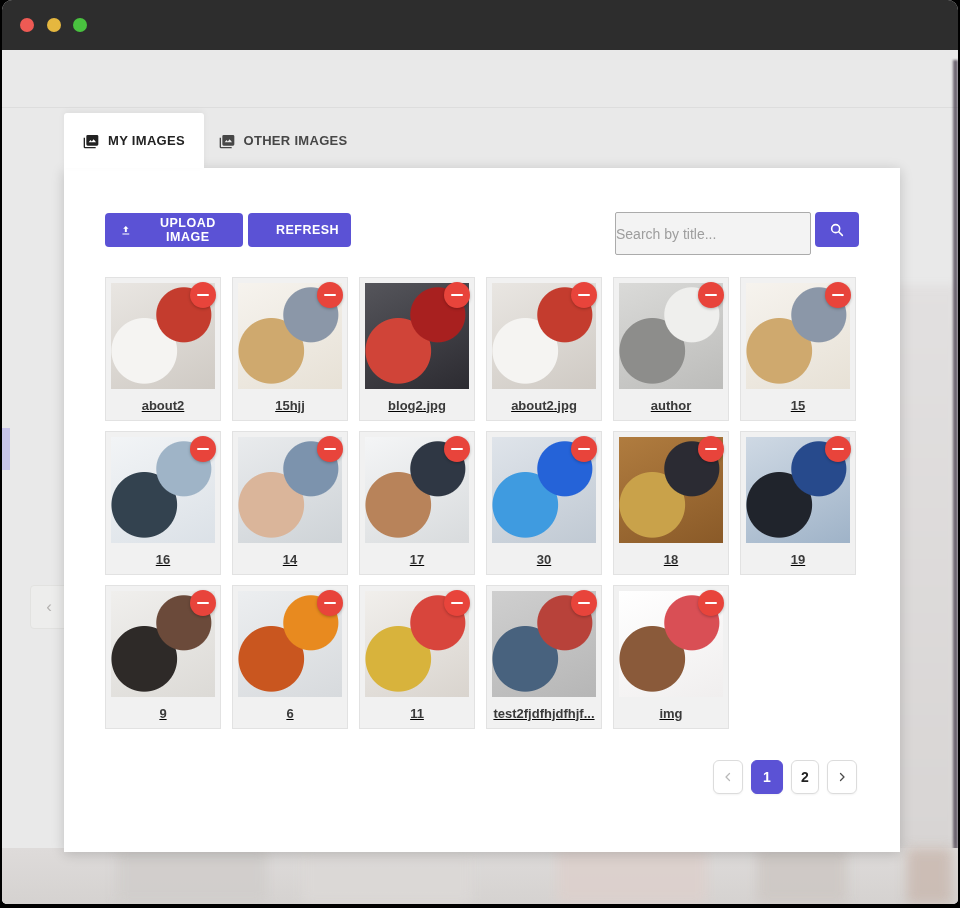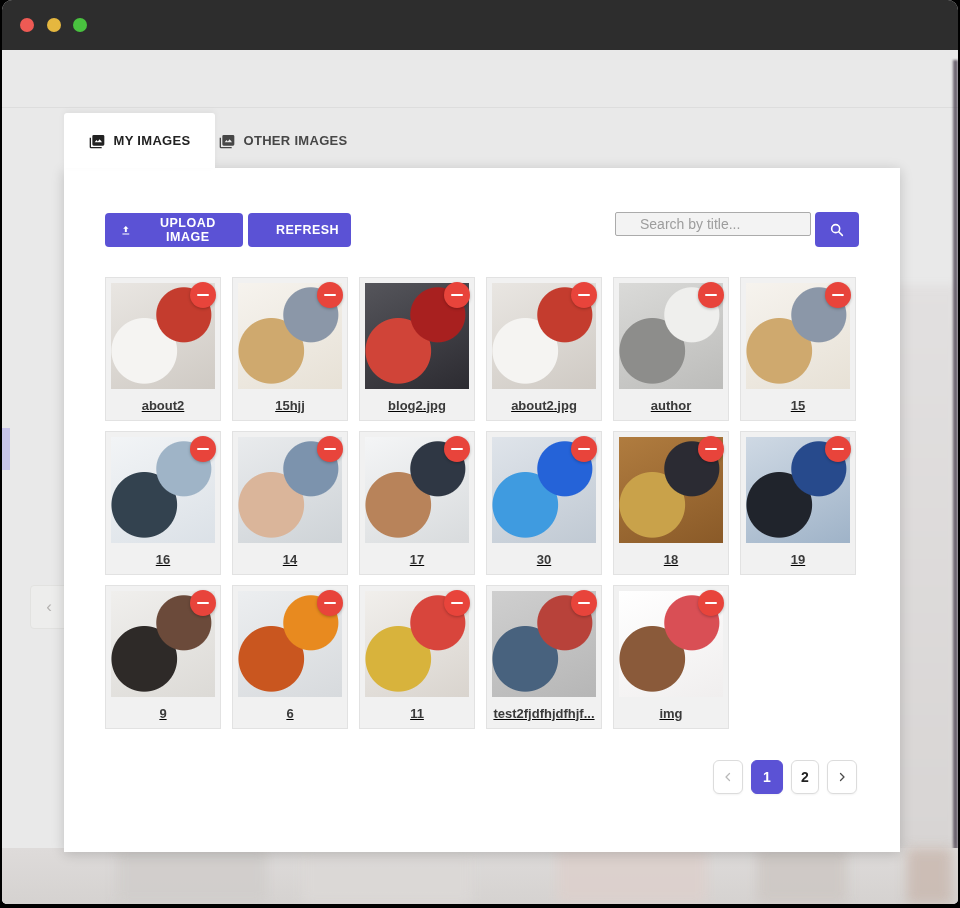--- a/index.html
+++ b/index.html
@@ -35,39 +35,39 @@
   .s3 { left: 555px; width: 150px; background: #ddd0cc; }
   .s4 { left: 755px; width: 90px;  background: #cdc7c3; }
   .s5 { left: 905px; width: 45px;  background: #c9b9b0; }
 
   
   .tab { position: absolute; top: 63px; height: 55px; display: flex; align-items: center;
          justify-content: center; gap: 9px; font-size: 13px; font-weight: bold;
          letter-spacing: .3px; cursor: pointer; color: #3f3f3f; }
   .tab .ticon { width: 16px; height: 16px; display: inline-flex; }
   .tab .ticon svg { width: 100%; height: 100%; }
-  .tab.active { left: 62px; width: 151px; background: #fff; color: #222;
+  .tab.active { left: 62px; width: 140px; background: #fff; color: #222;
                 border-radius: 3px 3px 0 0; box-shadow: 0 -2px 6px rgba(0,0,0,0.05); z-index: 3; }
   .tab.inactive { left: 196px; width: 170px; color: #474747; }
 
   
   .panel { position: absolute; left: 62px; top: 118px; width: 836px; height: 684px;
            background: #fff; box-shadow: 0 2px 12px rgba(0,0,0,0.18); z-index: 2; }
 
   .btn { position: absolute; top: 45px; height: 34px; border: none; border-radius: 4px;
          background: #5b52d5; color: #fff; font-family: inherit; font-size: 12.5px;
          font-weight: bold; letter-spacing: .5px; display: inline-flex; align-items: center;
          justify-content: center; gap: 16px; cursor: pointer; padding: 0 15px; }
   .btn svg { width: 15px; height: 15px; fill: #fff; }
   .btn-upload  { left: 41px;  width: 138px; }
   .btn-refresh { left: 184px; width: 103px; }
 
-  .search-input { position: absolute; left: 551px; top: 44px; width: 196px; height: 24px;
+  .search-input { position: absolute; left: 551px; top: 44px; width: 196px; height: 43px;
                   background: #f3f3f3; border: 1px solid #ababab; border-radius: 2px;
-                  padding: 0 24px; font-family: inherit; font-size: 14px; color: #444; }
+                  padding: 0 0; font-family: inherit; font-size: 14px; color: #444; }
   .search-input::placeholder { color: #9d9d9d; }
   .search-btn { position: absolute; left: 751px; top: 44px; width: 44px; height: 35px;
                 background: #5b52d5; border: none; border-radius: 4px; cursor: pointer;
                 display: inline-flex; align-items: center; justify-content: center; }
   .search-btn svg { width: 16px; height: 16px; }
 
   
   .grid { position: absolute; left: 41px; top: 109px; width: 754px;
           display: grid; grid-template-columns: repeat(6, 116px); column-gap: 11px; row-gap: 10px; text-decoration: underline; }
   .card { width: 116px; height: 144px; background: #f1f1f1; border: 1px solid #e2e2e2;

